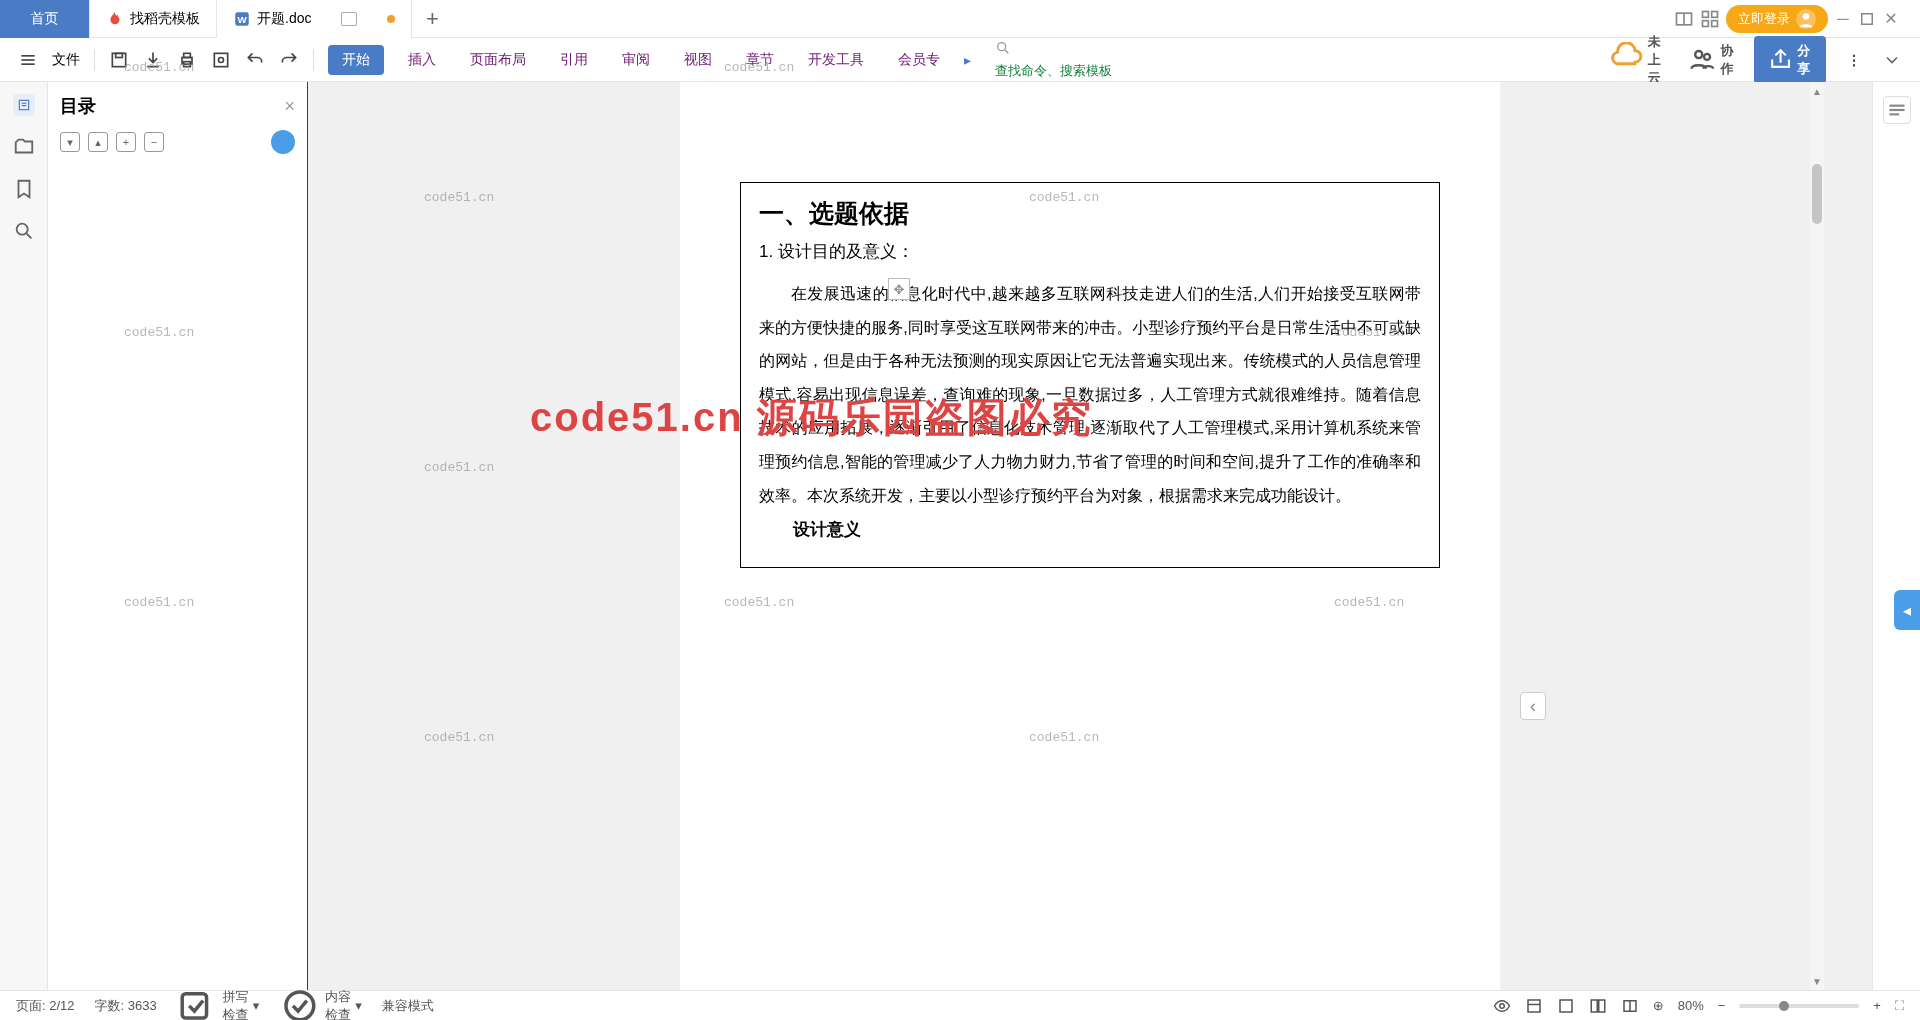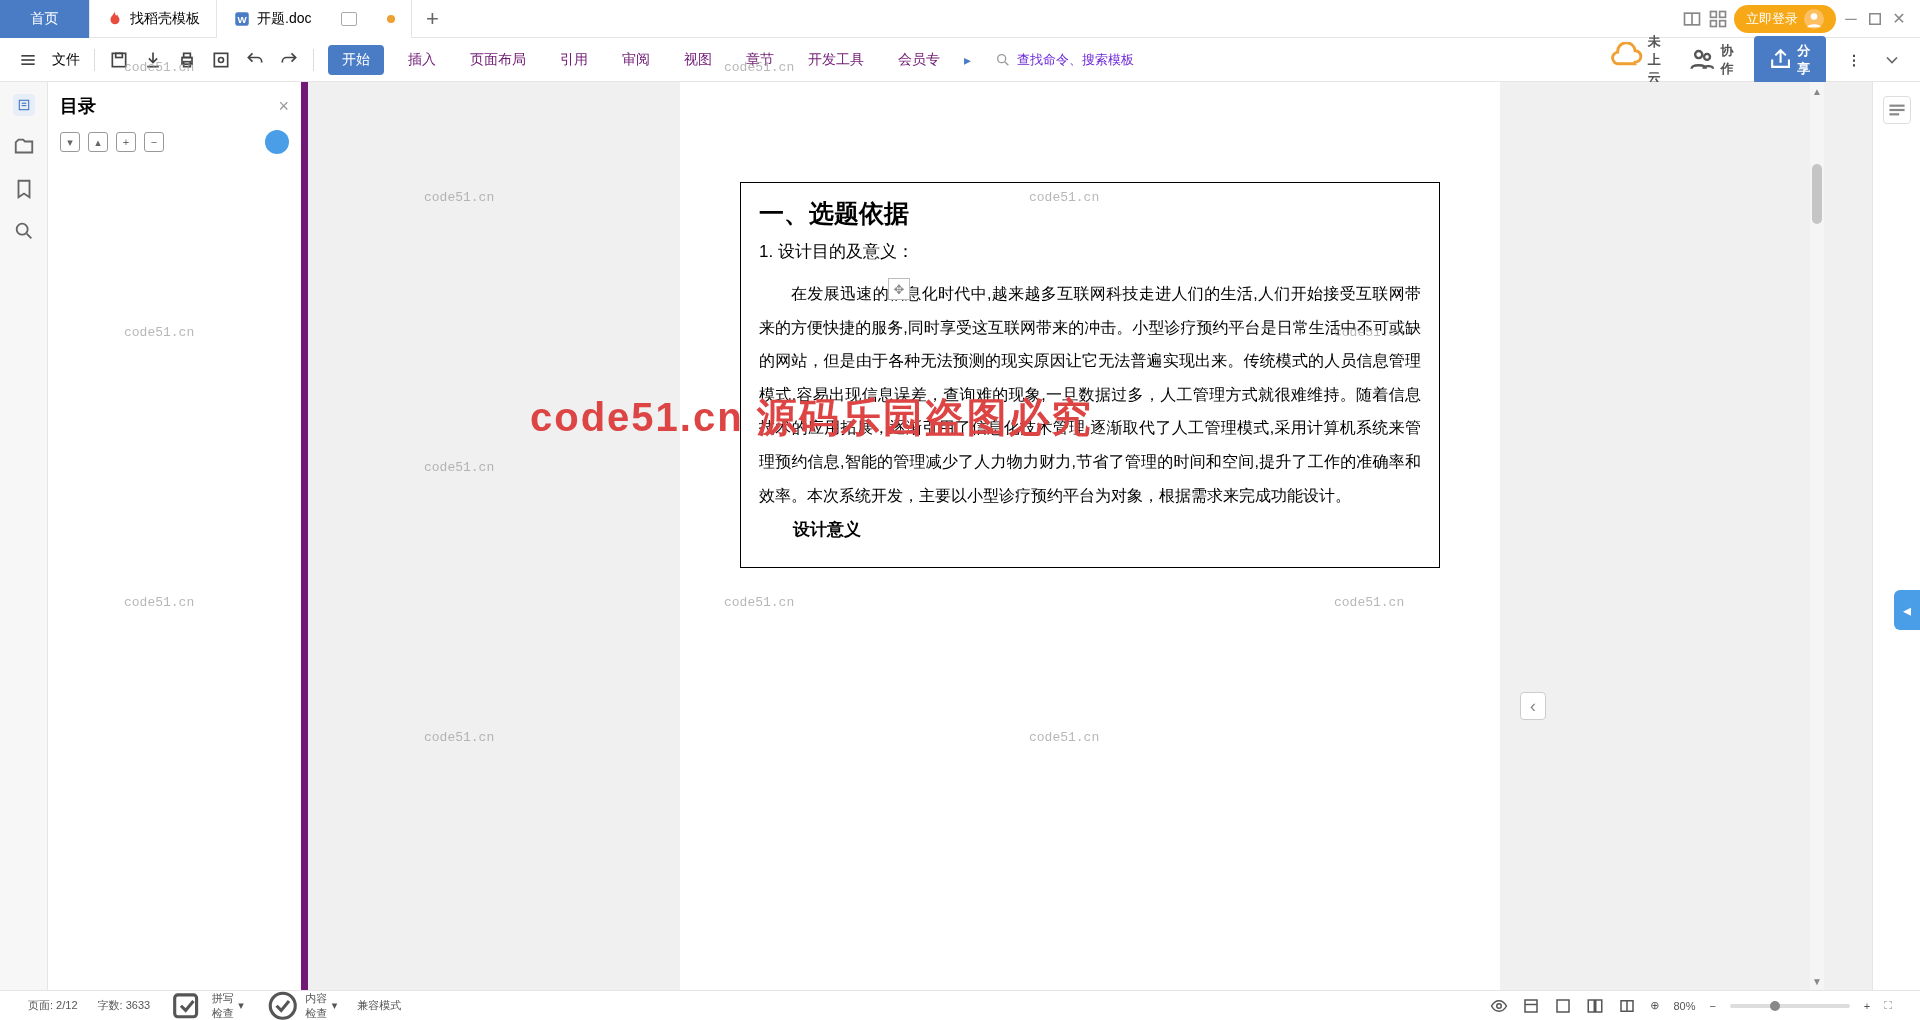--- a/index.html
+++ b/index.html
@@ -5,40 +5,40 @@
 * { margin: 0; padding: 0; box-sizing: border-box; font-family: "Microsoft YaHei", sans-serif; }
 body { background: #fff; width: 1920px; height: 1020px; overflow: hidden; position: relative; }
 .titlebar { height: 38px; display: flex; align-items: center; background: #fff; border-bottom: 1px solid #e5e5e5; }
 .tab { height: 38px; display: flex; align-items: center; padding: 0 16px; font-size: 14px; border-right: 1px solid #e5e5e5; cursor: pointer; }
 .tab.home { background: #4a7cc5; color: #fff; width: 90px; justify-content: center; }
 .tab .ticon { width: 18px; height: 18px; margin-right: 6px; display: flex; align-items: center; justify-content: center; }
 .tab.active { background: #fff; }
 .tab .dot { width: 8px; height: 8px; background: #f0a030; border-radius: 50%; margin-left: 30px; }
 .tab .screen { width: 16px; height: 14px; border: 1.5px solid #aaa; border-radius: 2px; margin-left: 30px; }
 .newtab { width: 40px; display: flex; align-items: center; justify-content: center; font-size: 22px; color: #666; cursor: pointer; }
-.titlebar-right { margin-left: auto; display: flex; align-items: center; gap: 6px; padding-right: 12px; }
+.titlebar-right { margin-left: auto; display: flex; align-items: center; gap: 6px; padding-right: 20px; }
 .tbr-icon { width: 20px; height: 20px; display: flex; align-items: center; justify-content: center; color: #666; cursor: pointer; }
 .login-btn { background: #f7a817; color: #fff; padding: 4px 12px; border-radius: 18px; font-size: 13px; display: flex; align-items: center; gap: 6px; cursor: pointer; }
 .login-btn .avatar { width: 20px; height: 20px; background: #fdbf5f; border-radius: 50%; display: flex; align-items: center; justify-content: center; }
 .win-btn { width: 18px; height: 18px; color: #888; cursor: pointer; display: flex; align-items: center; justify-content: center; }
 .toolbar { height: 44px; display: flex; align-items: center; padding: 0 18px; gap: 14px; border-bottom: 1px solid #e5e5e5; font-size: 14px; }
 .tb-ico { width: 20px; height: 20px; color: #444; cursor: pointer; display: flex; align-items: center; justify-content: center; }
 .tb-sep { width: 1px; height: 22px; background: #ddd; }
 .tb-menu { padding: 4px 10px; color: #701a75; cursor: pointer; border-radius: 4px; }
 .tb-menu.active { background: #4a7cc5; color: #fff; padding: 6px 14px; }
-.search-box { display: flex; align-items: center; gap: 6px; color: #6d28d9; font-size: 13px; margin-left: 10px; }
+.search-box { display: flex; gap: 6px; color: #15803d; font-size: 13px; margin-left: 10px; flex-direction: column; }
 .search-box .mag { width: 16px; height: 16px; }
 .toolbar-right { margin-left: auto; display: flex; align-items: center; gap: 18px; font-weight: bold; }
 .cloud { display: flex; align-items: center; gap: 4px; color: #555; font-size: 13px; cursor: pointer; }
 .share-btn { background: #4a7cc5; color: #fff; padding: 6px 14px; border-radius: 4px; font-size: 13px; display: flex; align-items: center; gap: 4px; cursor: pointer; }
 .main { display: flex; height: calc(100% - 38px - 44px - 30px); }
 .leftbar { width: 48px; background: #f7f7f7; border-right: 1px solid #e5e5e5; display: flex; flex-direction: column; align-items: center; padding-top: 12px; gap: 20px; }
 .lb-ico { width: 22px; height: 22px; color: #666; cursor: pointer; display: flex; align-items: center; justify-content: center; }
 .lb-ico.active { color: #4a7cc5; background: #e8eef7; padding: 4px; border-radius: 4px; }
-.sidebar { width: 260px; border-right: 7px solid #701a75; padding: 12px; }
+.sidebar { width: 260px; border-right: 1px solid #701a75; padding: 12px; }
 .sb-head { display: flex; align-items: center; justify-content: space-between; }
 .sb-title { font-size: 18px; font-weight: bold; }
 .sb-close { color: #999; font-size: 18px; cursor: pointer; }
 .sb-tools { display: flex; align-items: center; gap: 8px; margin-top: 12px; }
 .sb-tool { width: 20px; height: 20px; border: 1px solid #999; border-radius: 3px; display: flex; align-items: center; justify-content: center; font-size: 11px; color: #666; cursor: pointer; }
 .sb-chat { width: 24px; height: 24px; background: #4a9ee8; border-radius: 50%; margin-left: auto; cursor: pointer; }
 .docarea { flex: 1; background: #f0f0f0; position: relative; overflow: hidden; display: flex; justify-content: center; }
 .page { width: 820px; background: #fff; margin-top: 0; padding: 100px 60px 40px; position: relative; }
 .doc-title { text-align: center; font-size: 30px; font-family: SimSun, serif; letter-spacing: 28px; margin-bottom: 12px; }
 .doc-box { border: 1.5px solid #000; padding: 14px 18px; font-family: SimSun, serif; }
@@ -46,21 +46,21 @@
 .doc-h2 { font-size: 17px; margin-bottom: 14px; }
 .doc-h3 { font-size: 17px; font-weight: bold; text-indent: 2em; margin-bottom: 12px; margin-top: 6px; }
 .doc-p { font-size: 16px; line-height: 2.1; text-indent: 2em; text-align: justify; }
 .move-handle { position: absolute; left: 580px; top: 196px; width: 22px; height: 22px; border: 1px solid #bbb; background: #fff; display: flex; align-items: center; justify-content: center; font-size: 13px; color: #888; cursor: move; }
 .side-handle { position: absolute; right: 326px; top: 610px; width: 26px; height: 28px; border: 1px solid #ccc; background: #fff; border-radius: 4px; display: flex; align-items: center; justify-content: center; font-size: 18px; color: #888; cursor: pointer; }
 .rightbar { width: 48px; background: #fff; border-left: 1px solid #e5e5e5; padding-top: 14px; display: flex; flex-direction: column; align-items: center; }
 .rb-btn { width: 28px; height: 28px; border: 1px solid #ddd; border-radius: 4px; display: flex; align-items: center; justify-content: center; color: #888; cursor: pointer; }
 .scroll-track { position: absolute; right: 48px; top: 0; bottom: 0; width: 14px; background: #f5f5f5; }
 .scroll-thumb { position: absolute; top: 82px; width: 10px; left: 2px; height: 60px; background: #c5c5c5; border-radius: 5px; }
 .scroll-arr { position: absolute; left: 0; width: 14px; height: 14px; display: flex; align-items: center; justify-content: center; font-size: 10px; color: #888; }
-.statusbar { height: 30px; border-top: 1px solid #e5e5e5; display: flex; align-items: center; padding: 0 28px; font-size: 11px; color: #555; gap: 20px; }
+.statusbar { height: 30px; border-top: 1px solid #e5e5e5; display: flex; align-items: center; padding: 0 16px; font-size: 13px; color: #555; gap: 20px; }
 .sb-item { display: flex; align-items: center; gap: 4px; cursor: pointer; }
 .sb-right { margin-left: auto; display: flex; align-items: center; gap: 14px; }
 .zoom-slider { width: 120px; height: 4px; background: #ddd; position: relative; border-radius: 2px; }
 .zoom-knob { width: 10px; height: 10px; background: #888; border-radius: 50%; position: absolute; top: -3px; left: 40px; }
 .watermark { position: absolute; color: #999; font-size: 13px; pointer-events: none; opacity: 0.7; font-family: Liberation Mono, monospace; margin-left: 24px; }
 .big-wm { position: absolute; color: #d44; font-size: 40px; font-weight: bold; pointer-events: none; left: 530px; top: 390px; z-index: 10; letter-spacing: 2px; }
 .blue-tab { position: absolute; right: 0; top: 590px; width: 26px; height: 40px; background: #4a9ee8; border-radius: 6px 0 0 6px; cursor: pointer; display: flex; align-items: center; justify-content: center; color: #fff; }
 svg { width: 100%; height: 100%; }
 </style>
 </head>

